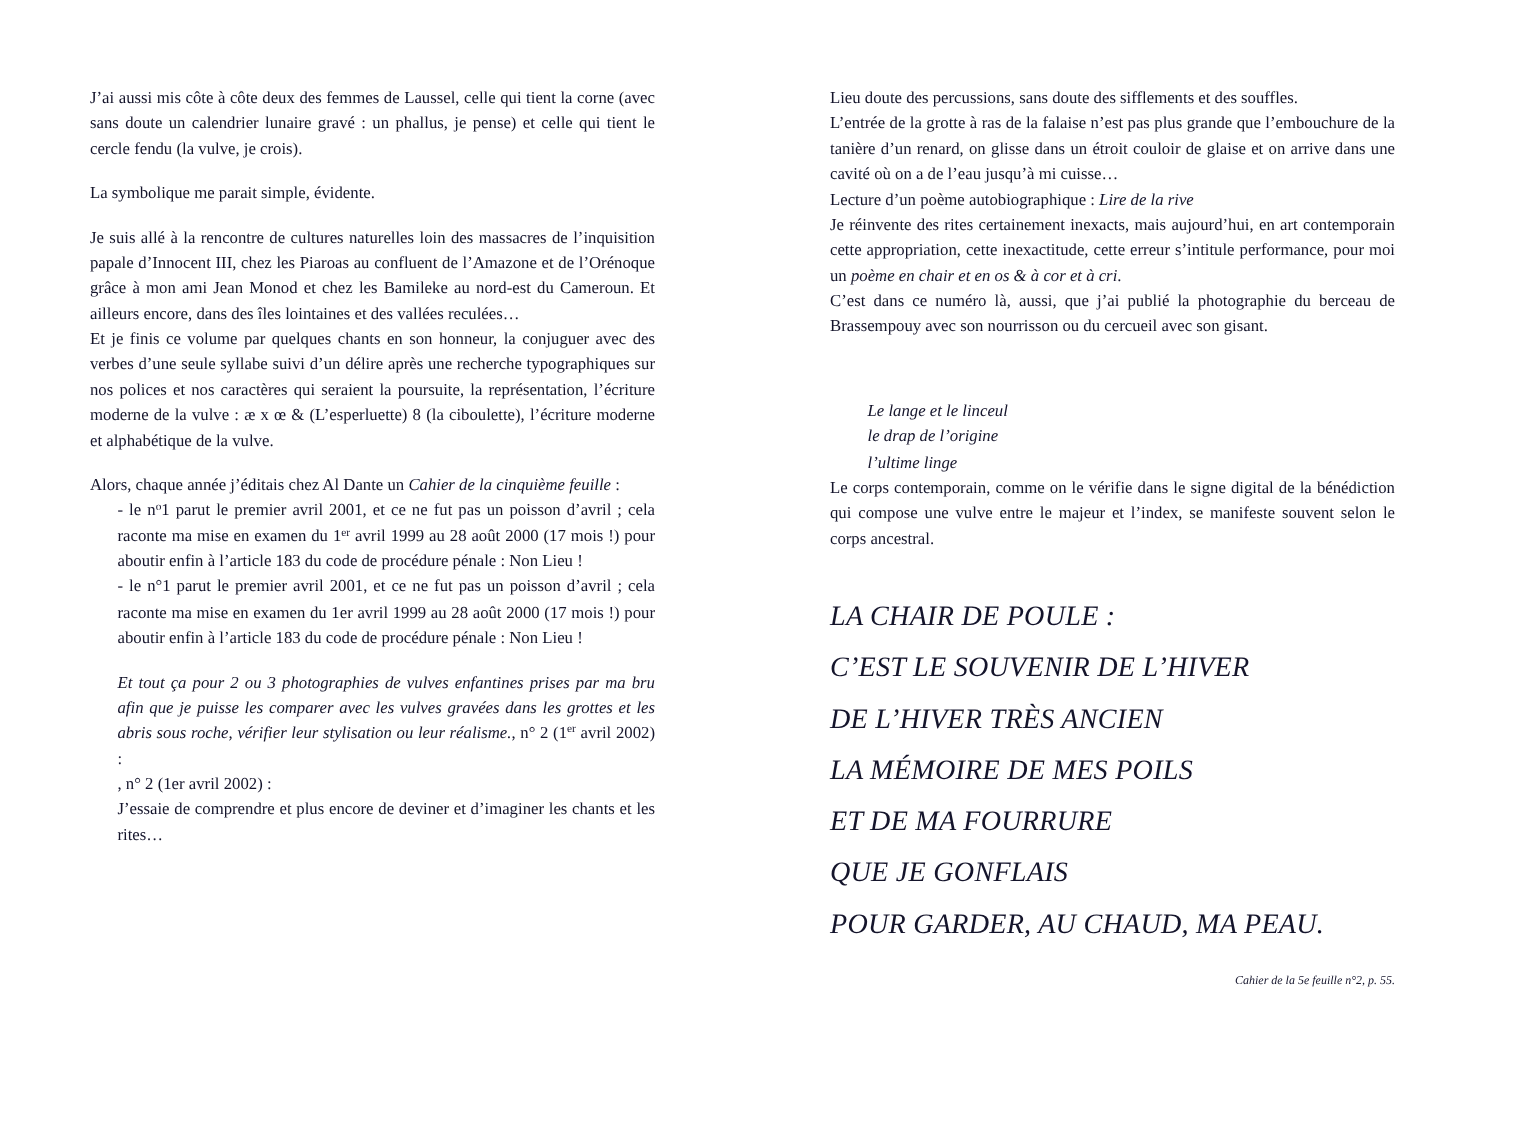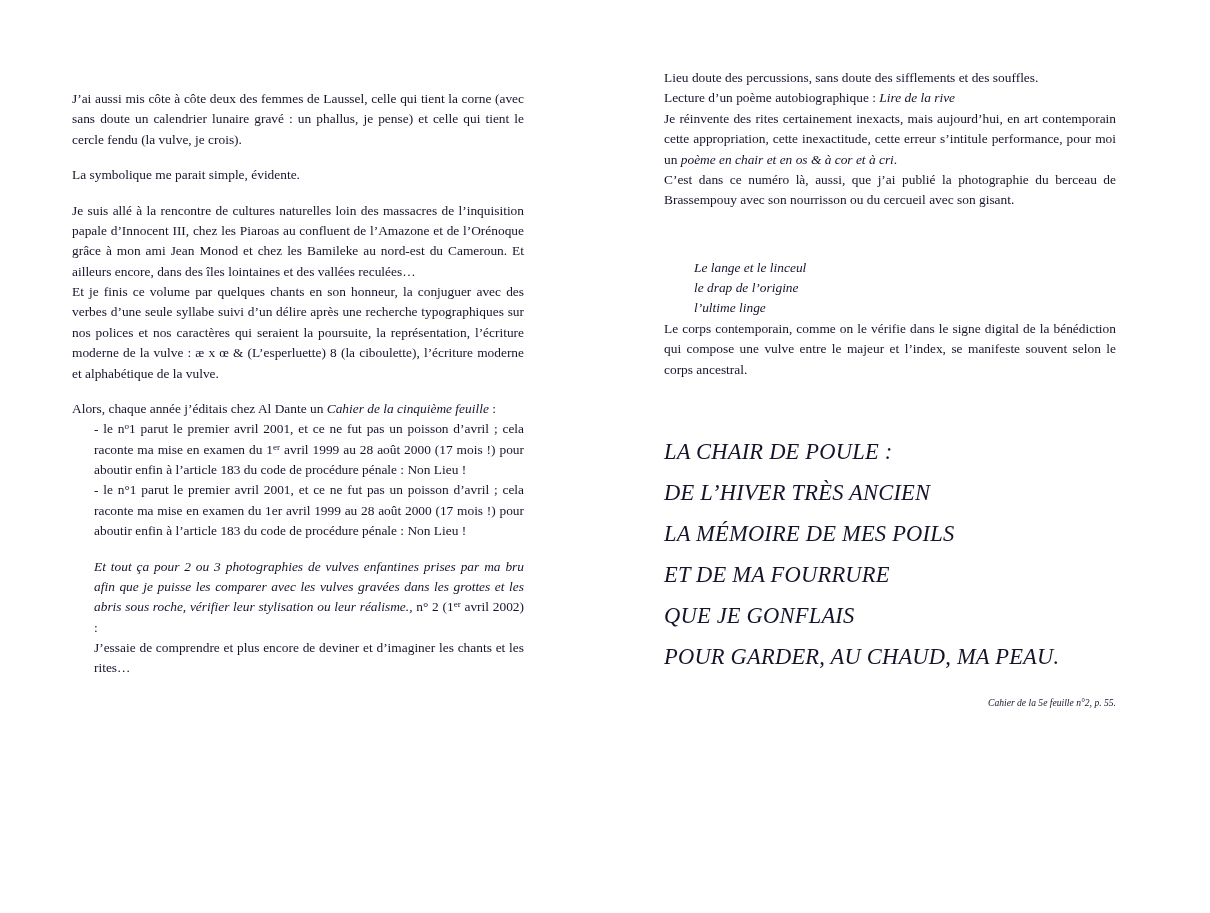--- a/index.html
+++ b/index.html
@@ -19,21 +19,21 @@
     height: 913px;
     display: flex;
     box-sizing: border-box;
     padding: 68px 72px 0 72px;
   }
   .page {
     position: relative;
     width: 452px;
     box-sizing: border-box;
   }
-  .page.left { margin-right: 140px; margin-top: 21px; }
+  .page.left { margin-right: 140px; }
 
   .col {
     font-size: 13.4px;
     line-height: 1.52;
     text-align: justify;
     -webkit-hyphens: none;
     hyphens: none;
   }
   .col p {
     margin: 0;
@@ -42,21 +42,21 @@
   .indent { text-indent: 0; padding-left: 22px; }
   .nojust { text-align: left; }
   .it { font-style: italic; }
   .verse {
     padding-left: 30px;
     font-style: italic;
     text-align: left;
     margin-top: 47px;
   }
   .big-poem {
-    margin-top: 52px;
+    margin-top: 32px;
     font-style: italic;
     font-size: 22.5px;
     line-height: 1.82;
     letter-spacing: 0.2px;
     text-align: left;
   }
   .big-poem div { white-space: nowrap; }
   .credit {
     margin-top: 18px;
     text-align: right;
@@ -83,49 +83,52 @@
 
       <p class="gap-before"><span>Alors, chaque année j’éditais chez Al Dante un </span><span class="it">Cahier de la cinquième feuille</span><span> :</span></p>
 
       <p class="indent">- le n<sup>o</sup>1 parut le premier avril 2001, et ce ne fut pas un poisson d’avril ; cela raconte ma mise en examen du 1<sup>er</sup> avril 1999 au 28 août 2000 (17 mois !) pour aboutir enfin à l’article 183 du code de procédure pénale : Non Lieu !</p>
 
       <p class="indent">- le n°1 parut le premier avril 2001, et ce ne fut pas un poisson d’avril ; cela raconte ma mise en examen du 1er avril 1999 au 28 août 2000 (17 mois !) pour aboutir enfin à l’article 183 du code de procédure pénale : Non Lieu !</p>
 
       <p class="indent gap-before"><span class="it">Et tout ça pour 2 ou 3 photographies de vulves enfantines prises par ma bru afin que je puisse les comparer avec les vulves gravées dans les grottes et les abris sous roche, vérifier leur stylisation ou leur réalisme.</span>, n° 2 (1<sup>er</sup> avril 2002) :</p>
 
 
+      <p class="indent">, n° 2 (1er avril 2002) :</p>
 
       <p class="indent">J’essaie de comprendre et plus encore de deviner et d’imaginer les chants et les rites…</p>
 
     </div>
 
   </div>
 
   <div class="page right">
     <div class="col">
 
       <p>Lieu doute des percussions, sans doute des sifflements et des souffles.</p>
 
+      <p>L’entrée de la grotte à ras de la falaise n’est pas plus grande que l’embouchure de la tanière d’un renard, on glisse dans un étroit couloir de glaise et on arrive dans une cavité où on a de l’eau jusqu’à mi cuisse…</p>
 
       <p class="nojust"><span>Lecture d’un poème autobiographique : </span><span class="it">Lire de la rive</span></p>
 
       <p><span>Je réinvente des rites certainement inexacts, mais aujourd’hui, en art contemporain cette appropriation, cette inexactitude, cette erreur s’intitule performance, pour moi un </span><span class="it">poème en chair et en os &amp; à cor et à cri</span><span>.</span></p>
 
       <p>C’est dans ce numéro là, aussi, que j’ai publié la photographie du berceau de Brassempouy avec son nourrisson ou du cercueil avec son gisant.</p>
 
       <div class="verse">
         <div>Le lange et le linceul</div>
         <div>le drap de l’origine</div>
         <div>l’ultime linge</div>
       </div>
 
       <p>Le corps contemporain, comme on le vérifie dans le signe digital de la bénédiction qui compose une vulve entre le majeur et l’index, se manifeste souvent selon le corps ancestral.</p>
 
       <div class="big-poem">
         <div>LA CHAIR DE POULE :</div>
+        <div>C’EST LE SOUVENIR DE L’HIVER</div>
         <div>DE L’HIVER TRÈS ANCIEN</div>
         <div>LA MÉMOIRE DE MES POILS</div>
         <div>ET DE MA FOURRURE</div>
         <div>QUE JE GONFLAIS</div>
         <div>POUR GARDER, AU CHAUD, MA PEAU.</div>
       </div>
 
       <div class="credit">Cahier de la 5e feuille n°2, p. 55.</div>
 
     </div>

